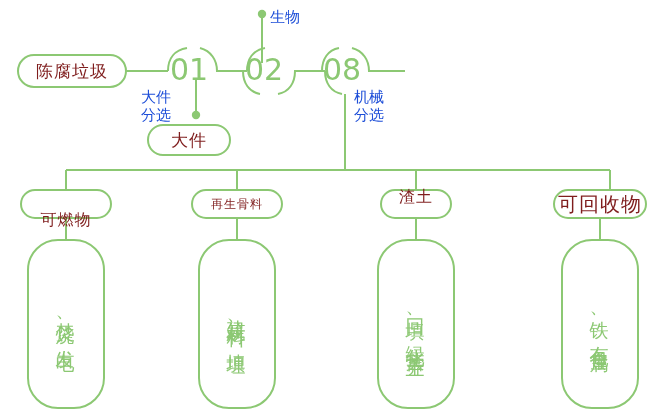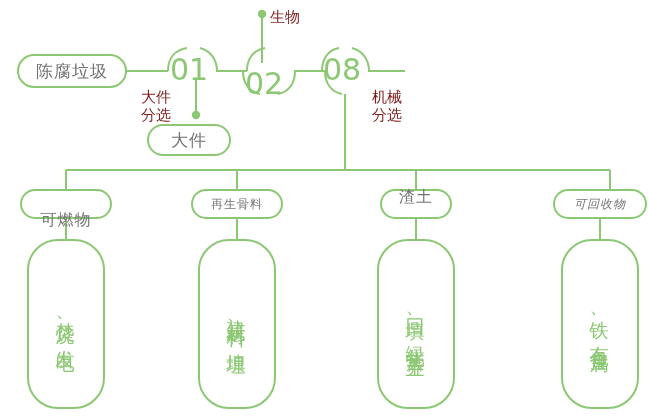--- a/index.html
+++ b/index.html
@@ -15,27 +15,27 @@
   
   .tx{position:absolute;white-space:nowrap;line-height:1.12;}
 
   .stage-num{
     font-size:30px;color:#8CC873;letter-spacing:0px;
     font-family:"DejaVu Sans",sans-serif;font-weight:400;
   }
 
   .pill-label{
     position:absolute;display:flex;align-items:center;justify-content:center;
-    color:#737373;font-size:17px;letter-spacing:1px;
+    color:#7f1d1d;font-size:17px;letter-spacing:1px;
     font-family:"DejaVu Sans","Liberation Sans",sans-serif;
     border-radius:11px;
   }
 
   .dark-label{
-    color:#7f1d1d;font-size:15px;text-align:center;
+    color:#1d4ed8;font-size:15px;text-align:center;
     font-family:"DejaVu Sans","Liberation Sans",sans-serif;
     line-height:1.22;
   }
 
   .vbox-label{
     position:absolute;
     writing-mode:vertical-rl;
     text-orientation:upright;
     color:#8CC873;
     font-size:19px;
@@ -102,42 +102,42 @@
       <rect x="28" y="240" width="76" height="168" rx="30" ry="30"></rect>
       <rect x="199" y="240" width="76" height="168" rx="30" ry="30"></rect>
       <rect x="378" y="240" width="76" height="168" rx="30" ry="30"></rect>
       <rect x="562" y="240" width="76" height="168" rx="30" ry="30"></rect>
     </g>
   </svg>
 
   <div class="pill-label" style="left:18px;top:55px;width:108px;height:32px;">陈腐垃圾</div>
 
   <div class="tx stage-num" style="left:170px;top:53px;">01</div>
-  <div class="tx stage-num" style="left:245px;top:67px;">02</div>
+  <div class="tx stage-num" style="left:245px;top:53px;">02</div>
   <div class="tx stage-num" style="left:323px;top:53px;">08</div>
 
   <div class="tx dark-label" style="left:126px;top:88px;width:60px;">
     <div>大件</div>
     <div>分选</div>
   </div>
 
   <div class="tx dark-label" style="left:270px;top:8px;width:60px;text-align:left;">
     <div>生物</div>
   </div>
 
-  <div class="tx dark-label" style="left:372px;top:88px;width:60px;text-align:left;">
+  <div class="tx dark-label" style="left:354px;top:88px;width:60px;text-align:left;">
     <div>机械</div>
     <div>分选</div>
   </div>
 
   <div class="pill-label" style="left:148px;top:125px;width:82px;height:30px;">大件</div>
 
   <div class="pill-label" style="left:21px;top:190px;width:90px;height:28px;font-size:16px;margin-top:16px;">可燃物</div>
   <div class="pill-label" style="left:192px;top:190px;width:90px;height:28px;font-size:12px;">再生骨料</div>
   <div class="pill-label" style="left:381px;top:190px;width:70px;height:14px;font-size:16px;">渣土</div>
-  <div class="pill-label" style="left:554px;top:190px;width:92px;height:28px;font-size:12px;font-style:italic;">可回收物</div>
+  <div class="pill-label" style="left:554px;top:190px;width:92px;height:28px;font-size:20px;">可回收物</div>
 
   <div class="vbox-label" style="left:28px;top:240px;width:76px;height:168px;">焚烧、发电</div>
   <div class="vbox-label" style="left:199px;top:240px;width:76px;height:168px;">建筑材料、填埋</div>
   <div class="vbox-label" style="left:378px;top:240px;width:76px;height:168px;">回填、绿化营养土</div>
   <div class="vbox-label" style="left:562px;top:240px;width:76px;height:168px;">铁、有色金属</div>
 
 </div>
 
 </body></html>

